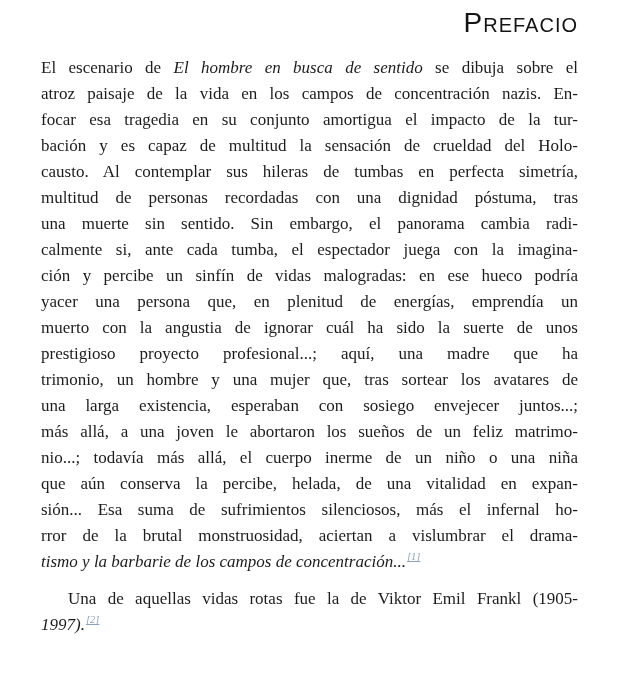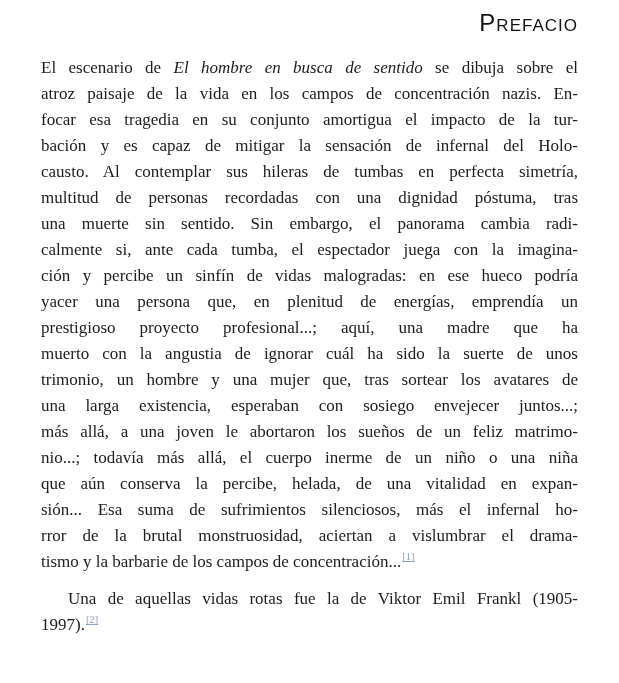--- a/index.html
+++ b/index.html
@@ -16,39 +16,40 @@
   .content {
     position: absolute;
     left: 41px;
     top: 8px;
     width: 537px;
   }
   .title {
     font-family: "Liberation Sans", sans-serif;
     font-variant: small-caps;
     font-weight: 400;
-    font-size: 24px;
+    font-size: 28px;
     line-height: 30px;
     letter-spacing: 1px;
     text-align: right;
     color: var(--heading, #141414);
   }
   .body-text {
     margin-top: 17px;
     font-size: 17px;
     line-height: 26px;
   }
   .line {
     text-align: justify;
     text-align-last: justify;
     min-height: 26px;
     white-space: normal;
   }
   .line--end {
     text-align-last: left;
+    font-style: italic;
   }
   .line--indent {
     text-indent: 27px;
     margin-top: 11px;
   }
   .italic { font-style: italic; }
   sup.fn {
     font-size: 10.5px;
     line-height: 0;
     vertical-align: super;
@@ -70,29 +71,29 @@
   <div class="content">
 
     <h1 class="title">Prefacio</h1>
 
     <div class="body-text">
 
       <div class="line"><span>El escenario de </span><span class="italic">El hombre en busca de sentido</span><span> se dibuja sobre el</span></div>
 
       <div class="line">atroz paisaje de la vida en los campos de concentración nazis. En-</div>
       <div class="line">focar esa tragedia en su conjunto amortigua el impacto de la tur-</div>
-      <div class="line">bación y es capaz de mitigar la sensación de infernal del Holo-</div>
+      <div class="line">bación y es capaz de multitud la sensación de crueldad del Holo-</div>
       <div class="line">causto. Al contemplar sus hileras de tumbas en perfecta simetría,</div>
       <div class="line">multitud de personas recordadas con una dignidad póstuma, tras</div>
       <div class="line">una muerte sin sentido. Sin embargo, el panorama cambia radi-</div>
       <div class="line">calmente si, ante cada tumba, el espectador juega con la imagina-</div>
       <div class="line">ción y percibe un sinfín de vidas malogradas: en ese hueco podría</div>
       <div class="line">yacer una persona que, en plenitud de energías, emprendía un</div>
+      <div class="line">muerto con la angustia de ignorar cuál ha sido la suerte de unos</div>
       <div class="line">prestigioso proyecto profesional...; aquí, una madre que ha</div>
-      <div class="line">muerto con la angustia de ignorar cuál ha sido la suerte de unos</div>
       <div class="line">trimonio, un hombre y una mujer que, tras sortear los avatares de</div>
       <div class="line">una larga existencia, esperaban con sosiego envejecer juntos...;</div>
       <div class="line">más allá, a una joven le abortaron los sueños de un feliz matrimo-</div>
       <div class="line">nio...; todavía más allá, el cuerpo inerme de un niño o una niña</div>
       <div class="line">que aún conserva la percibe, helada, de una vitalidad en expan-</div>
       <div class="line">sión... Esa suma de sufrimientos silenciosos, más el infernal ho-</div>
       <div class="line">rror de la brutal monstruosidad, aciertan a vislumbrar el drama-</div>
 
       <div class="line line--end"><span>tismo y la barbarie de los campos de concentración...</span><sup class="fn"><a class="fn-link">[1]</a></sup></div>
 

